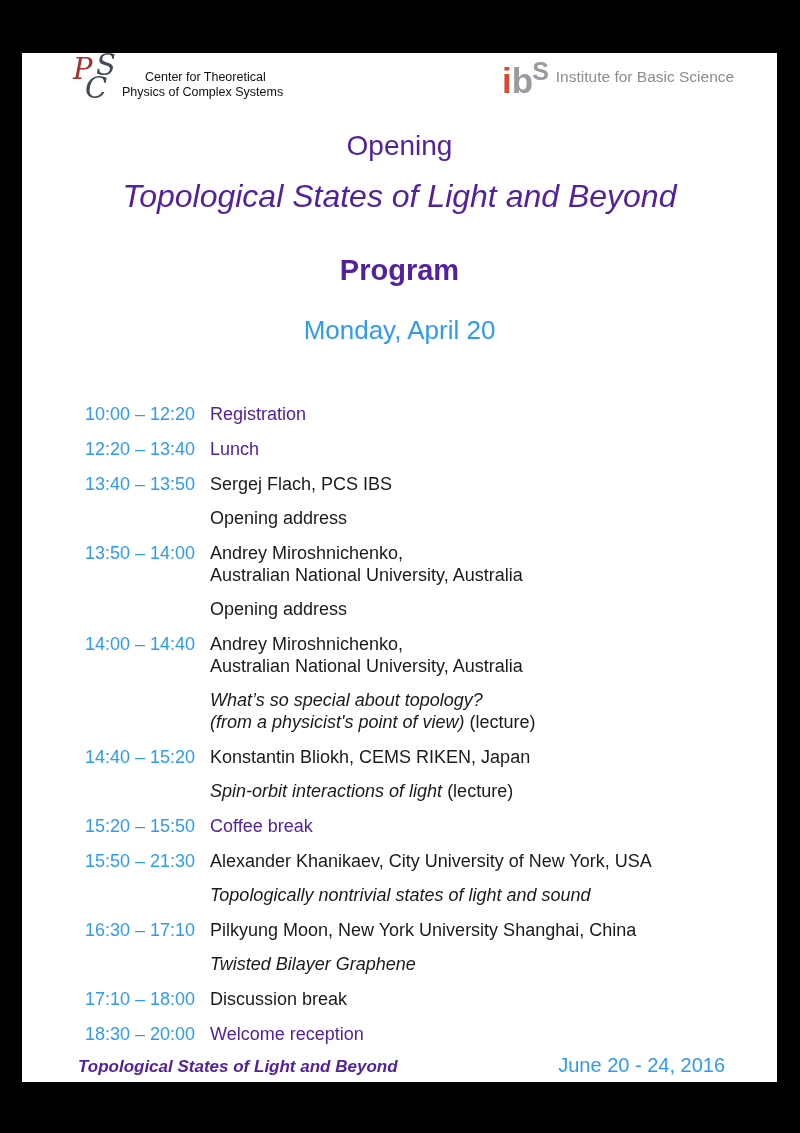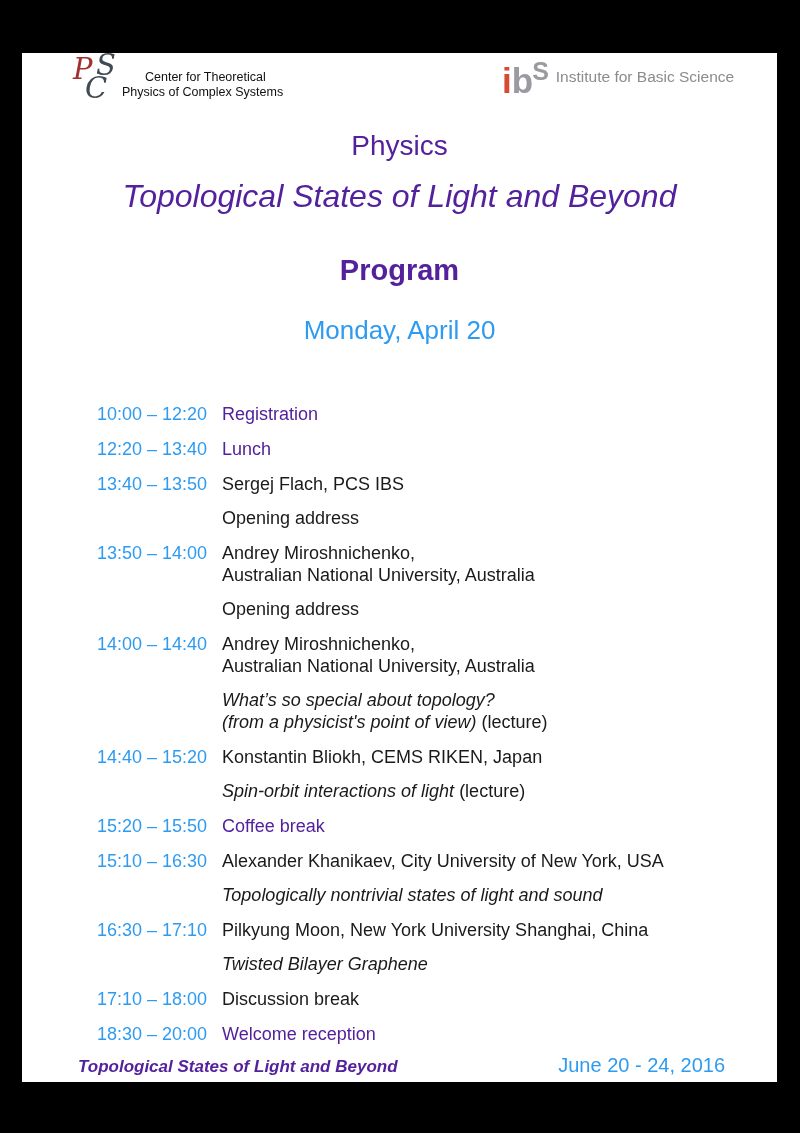--- a/index.html
+++ b/index.html
@@ -36,21 +36,21 @@
   .ibs-text { color:#8b8b90; font-size:15.5px; margin-left:7px; padding-bottom:4px; white-space:nowrap; }
 
   
   .headings { position:absolute; top:76px; left:0; right:0; text-align:center; }
   .h-workshop { color:var(--purple,#54219d); font-size:28px; font-weight:normal; line-height:34px; }
   .h-title    { color:var(--purple,#54219d); font-size:32px; font-style:italic; font-weight:normal; line-height:38px; margin-top:14px; }
   .h-program  { color:var(--purple,#54219d); font-size:29px; font-weight:bold; line-height:35px; margin-top:38px; }
   .h-monday   { color:var(--blue,#2e9bf0);   font-size:26px; font-weight:normal; line-height:28px; margin-top:28px; }
 
   
-  .schedule { position:absolute; top:350px; left:75px; right:30px; }
+  .schedule { position:absolute; top:350px; left:63px; right:30px; }
   .row { display:flex; margin-bottom:13px; font-size:18px; line-height:22px; }
   .time { width:125px; flex:none; color:var(--blue,#2e9bf0); white-space:nowrap; }
   .content { flex:1; }
   .block + .block { margin-top:12px; }
   .block.purple { color:var(--purple,#54219d); }
   .italic { font-style:italic; }
 
   
   .footer { position:absolute; left:56px; right:52px; bottom:5px;
     display:flex; justify-content:space-between; align-items:baseline; }
@@ -74,21 +74,21 @@
         <div class="line2">Physics of Complex Systems</div>
       </div>
     </div>
     <div class="ibs-logo">
       <div class="ibs-letters"><span class="ibs-i">i</span><span class="ibs-b">b</span><span class="ibs-sup">S</span></div>
       <div class="ibs-text">Institute for Basic Science</div>
     </div>
   </div>
 
   <div class="headings">
-    <div class="h-workshop">Physics</div>
+    <div class="h-workshop">Opening</div>
     <div class="h-title">Topological States of Light and Beyond</div>
     <div class="h-program">Program</div>
     <div class="h-monday">Monday, April 20</div>
   </div>
 
   <div class="schedule">
       <div class="row">
         <div class="time">10:00 – 12:20</div>
         <div class="content">
           <div class="block purple">
@@ -153,21 +153,21 @@
       </div>
       <div class="row">
         <div class="time">15:20 – 15:50</div>
         <div class="content">
           <div class="block purple">
             <div class="line"><span>Coffee break</span></div>
           </div>
         </div>
       </div>
       <div class="row">
-        <div class="time">15:10 – 16:30</div>
+        <div class="time">15:50 – 21:30</div>
         <div class="content">
           <div class="block">
             <div class="line"><span>Alexander Khanikaev, City University of New York, USA</span></div>
           </div>
           <div class="block">
             <div class="line"><span class="italic">Topologically nontrivial states of light and sound</span></div>
           </div>
         </div>
       </div>
       <div class="row">

